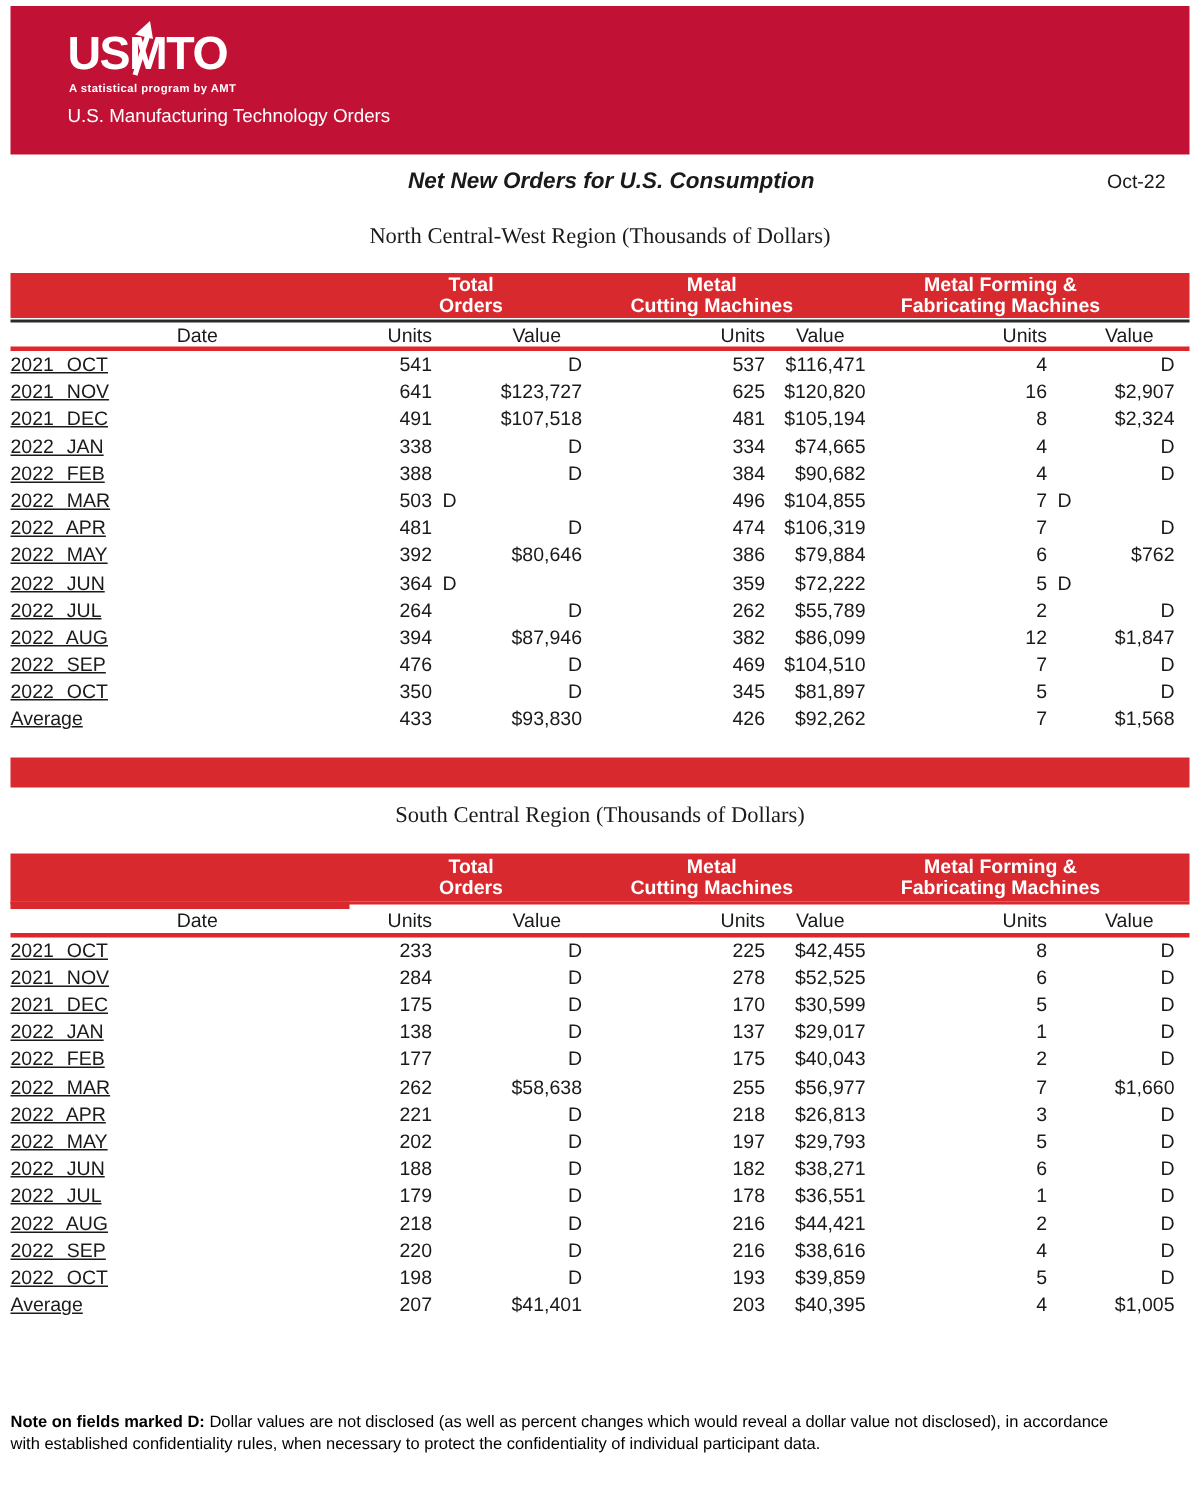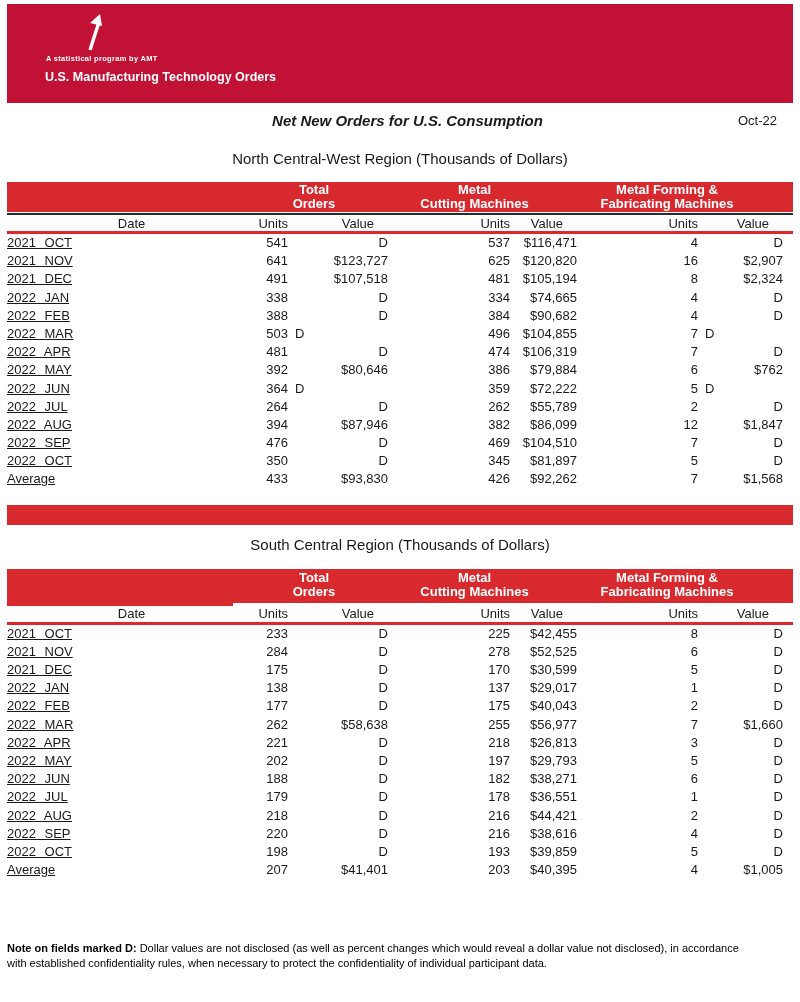--- a/index.html
+++ b/index.html
@@ -18,31 +18,31 @@
     position:absolute; left:38px; top:16px;
     font-size:31px; font-weight:bold; letter-spacing:-1px; line-height:1;
   }
   .logo-arrow { position:absolute; left:78px; top:10px; }
   .logo-tagline {
     position:absolute; left:39px; top:50px;
     font-size:7.5px; font-weight:bold; letter-spacing:.3px;
   }
   .banner-subtitle {
     position:absolute; left:38px; top:66px;
-    font-size:12.5px; font-weight:bold;
+    font-size:12.5px; font-weight:normal;
   }
   
   .title-row { position:relative; height:22px; margin-top:9px; }
   .report-title {
     position:absolute; left:15px; right:0; text-align:center;
     font-size:15px; font-weight:bold; font-style:italic;
   }
   .period { position:absolute; right:23px; top:1px; font-size:13px; }
   
-  .region-title { text-align:center; font-size:15px; height:20px; }
+  .region-title { text-align:center; font-size:15px; height:20px;font-family:Liberation Serif, serif; }
   .rt1 { margin-top:16px; }
   .rt2 { margin-top:11px; }
   
   .tbl { margin:12px 7px 0 7px; }
   .tbl2 { margin-top:13px; }
   .band {
     display:grid; grid-template-columns:233px 148px 189px 206px 1fr;
     background:var(--band-red); color:#fff; height:30px;
     align-items:center; text-align:center;
     font-size:13px; font-weight:bold; line-height:14px;
@@ -78,20 +78,21 @@
     font-size:11px; line-height:15px; color:#000;
   }
   .note b { font-weight:bold; }
 </style>
 </head>
 <body>
 
 <div class="page" style="--banner-red: #C11236; --band-red: #D8292F; --rule-red: #E0262B;">
 
   <header class="banner">
+    <div class="logo-text">USMTO</div>
     <svg class="logo-arrow" width="20" height="38" viewBox="0 0 20 38">
       <line x1="5" y1="36" x2="14" y2="8" stroke="#ffffff" stroke-width="3.4"></line>
       <polygon points="15,0 5,9 17,12" fill="#ffffff"></polygon>
     </svg>
     <div class="logo-tagline">A statistical program by AMT</div>
     <div class="banner-subtitle">U.S. Manufacturing Technology Orders</div>
   </header>
 
   <div class="title-row">
     <div class="report-title">Net New Orders for U.S. Consumption</div>

